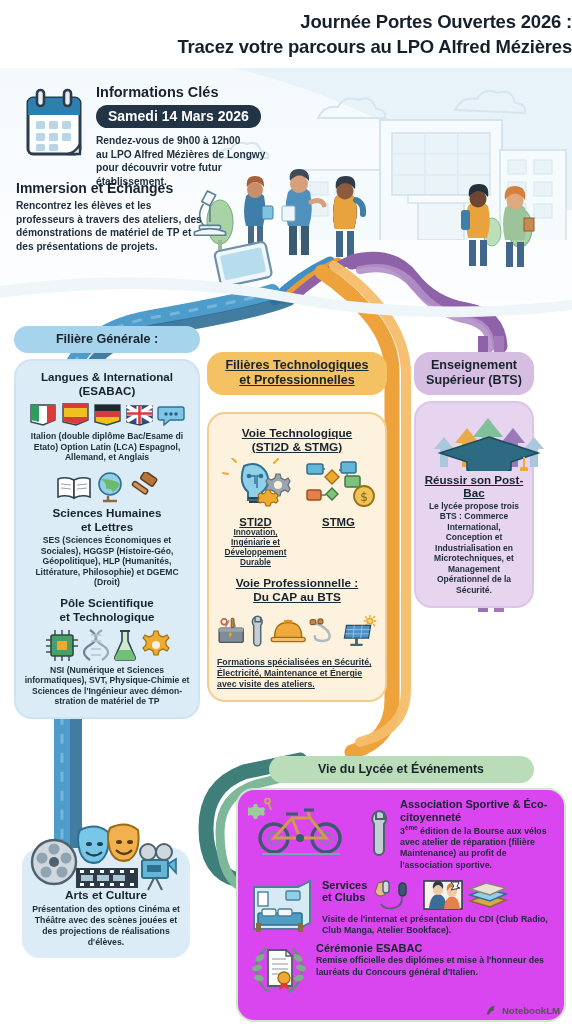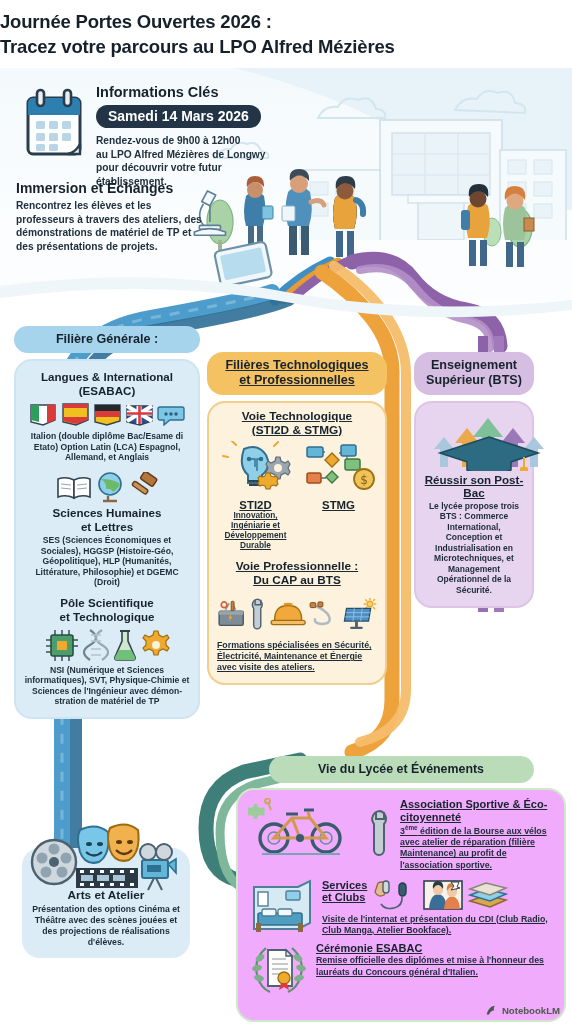--- a/index.html
+++ b/index.html
@@ -12,21 +12,21 @@
     overflow: hidden;
   }
   #root { position: relative; width: 572px; height: 1024px; overflow: hidden; background:#fff; }
 
   
   .bg-svg { position:absolute; inset:0; width:572px; height:1024px; }
 
   
   .title-wrap {
     position: absolute; top: 10px; left: 0; width: 572px;
-    text-align: left; z-index: 8;
+    text-align: right; z-index: 8;
   }
   .title-line {
     font-size: 18.5px; font-weight: bold; letter-spacing: -0.2px;
     color: #15202b; line-height: 1.35;
   }
 
   
   .keyinfo { position: absolute; left: 96px; top: 84px; width: 180px; z-index: 8; }
   .keyinfo h3 { font-size: 14.5px; font-weight: bold; color:#17222c; margin-bottom: 5px; }
   .date-pill {
@@ -67,21 +67,21 @@
     position:absolute; left:22px; top:848px; width:168px; z-index:6;
     background:#dcecf7; border-radius:18px; padding: 40px 9px 10px; text-align:center;
   }
   #arts-card h4 { font-size: 11.8px; font-weight:bold; color:#16222c; }
   #arts-card p { font-size:8.7px; line-height:1.25; font-weight:700; color:#1d2c38; margin-top:2px; }
 
   
   #col-techno { position:absolute; left:207px; top:352px; width:180px; z-index:6;text-decoration:underline; }
   #col-techno .pill-head { background:#f5c263; }
   #col-techno .panel {
-    background:#fdf2dd; margin-top:6px; padding: 6px 8px 10px;
+    background:#fdf2dd; margin-top:17px; padding: 12px 8px 10px;
     border: 2px solid #f2cd8c;
   }
   .sub-h { font-size: 11.8px; font-weight: bold; text-align:center; line-height:1.2; color:#16222c;}
   .two-col { display:flex; gap:6px; margin-top:4px; }
   .two-col > div { flex:1; text-align:center; }
   .two-col h5 { font-size: 11.4px; font-weight:bold; color:#16222c; margin-top:2px;}
   .two-col p  { font-size: 8.3px; line-height:1.2; font-weight:700; color:#1d2c38; }
 
   
   #col-bts { position:absolute; left:414px; top:352px; width:120px; z-index:6; }
@@ -90,23 +90,22 @@
     background:#e7d4ef; margin-top:6px; padding: 8px 8px 10px; text-align:center;
     border: 2px solid #dcc5e8;
   }
   #col-bts h4 { font-size: 11.6px; font-weight:bold; color:#16222c; margin-top: 2px; text-decoration: underline;}
   #col-bts p { font-size:8.5px; line-height:1.24; font-weight:700; color:#1d2c38; margin-top:2px;}
 
   
   #col-vie { position:absolute; left:236px; top:756px; width:330px; z-index:6; }
   #col-vie .pill-head { background:#bbdcb8; width:265px; margin:0 auto; font-size:12.4px;}
   #col-vie .panel {
-    background:#f0abfc; margin-top:5px; padding: 8px 10px 22px;
+    background:#d946ef; margin-top:5px; padding: 8px 10px 22px;
     border: 2px solid #cfe7cb;
-    text-decoration: underline;
   }
   .vrow { display:flex; align-items:flex-start; gap:6px; }
   .vrow + .vrow { margin-top: 8px; }
   .vrow .vtext h4 { font-size: 11px; font-weight:bold; color:#16222c; line-height:1.15;}
   .vrow .vtext p { font-size: 8.8px; line-height:1.26; font-weight:700; color:#1d2c38; margin-top:1px;}
   .vart { flex: 0 0 auto; }
 
   .watermark {
     position:absolute; right:12px; bottom:7px; z-index:9;
     font-size: 9.6px; color:#4a5b4a; font-weight:700;
@@ -482,21 +481,21 @@
       </g>
       <g>
         <rect x="114" y="42" width="26" height="18" rx="2" fill="#63b6d6" stroke="#2f6f92" stroke-width="2"></rect>
         <rect x="119" y="47" width="14" height="7" fill="#2f6f92"></rect>
         <circle cx="120" cy="34" r="8" fill="#cfd8de" stroke="#4e616e" stroke-width="2"></circle>
         <circle cx="136" cy="34" r="8" fill="#cfd8de" stroke="#4e616e" stroke-width="2"></circle>
         <path d="M140,46 l8,-5 v14 z" fill="#63b6d6" stroke="#2f6f92" stroke-width="1.6"></path>
         <path d="M126,60 l-6,12 M128,60 l6,12" stroke="#4e616e" stroke-width="2" fill="none"></path>
       </g>
     </svg>
-    <h4>Arts et Atelier</h4>
+    <h4>Arts et Culture</h4>
     <p>Présentation des options Cinéma et Théâtre avec des scènes jouées et des projections de réalisations d'élèves.</p>
   </div>
 
   <div id="col-techno">
     <div class="pill-head">
       <div>Filières Technologiques</div>
       <div>et Professionnelles</div>
     </div>
     <div class="panel">
       <div class="sub-h">Voie Technologique</div>

